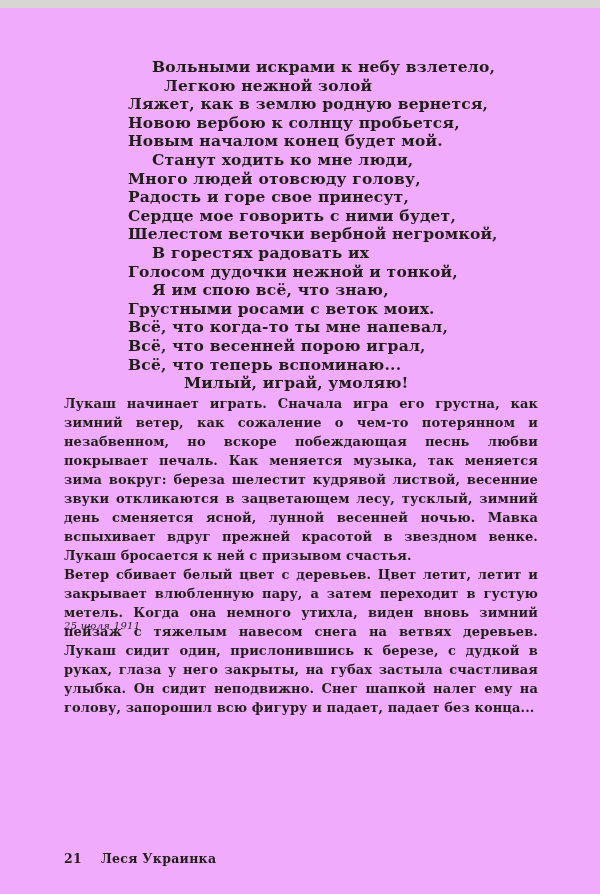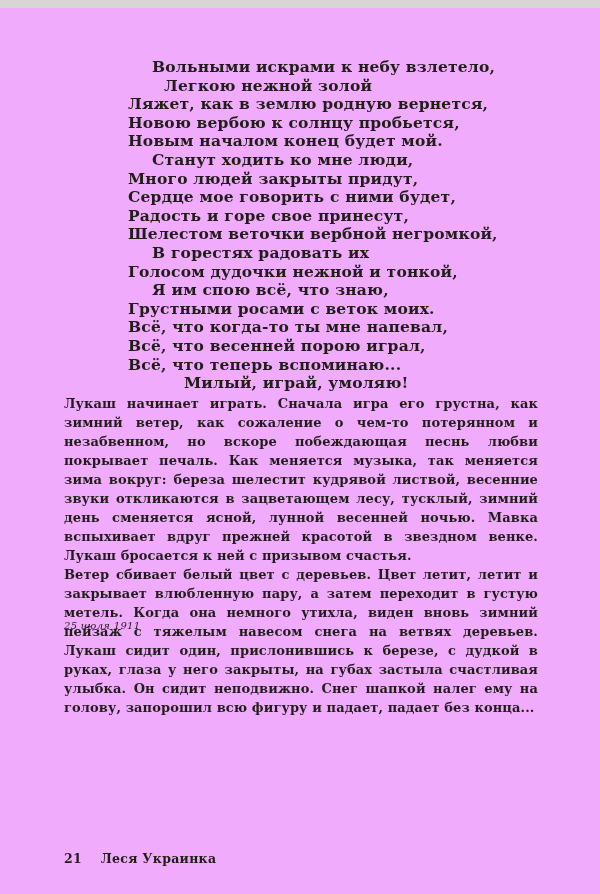--- a/index.html
+++ b/index.html
@@ -80,23 +80,23 @@
 
 <div class="page">
 
   <div class="poem">
     <div class="poem-line ind1">Вольными искрами к небу взлетело,</div>
     <div class="poem-line ind2">Легкою нежной золой</div>
     <div class="poem-line ind0">Ляжет, как в землю родную вернется,</div>
     <div class="poem-line ind0">Новою вербою к солнцу пробьется,</div>
     <div class="poem-line ind0">Новым началом конец будет мой.</div>
     <div class="poem-line ind1">Станут ходить ко мне люди,</div>
-    <div class="poem-line ind0">Много людей закрыты придут,</div>
+    <div class="poem-line ind0">Много людей отовсюду голову,</div>
+    <div class="poem-line ind0">Радость и горе свое принесут,</div>
     <div class="poem-line ind0">Сердце мое говорить с ними будет,</div>
-    <div class="poem-line ind0">Радость и горе свое принесут,</div>
     <div class="poem-line ind0">Шелестом веточки вербной негромкой,</div>
     <div class="poem-line ind1">В горестях радовать их</div>
     <div class="poem-line ind0">Голосом дудочки нежной и тонкой,</div>
     <div class="poem-line ind1">Я им спою всё, что знаю,</div>
     <div class="poem-line ind0">Грустными росами с веток моих.</div>
     <div class="poem-line ind0">Всё, что когда-то ты мне напевал,</div>
     <div class="poem-line ind0">Всё, что весенней порою играл,</div>
     <div class="poem-line ind0">Всё, что теперь вспоминаю...</div>
     <div class="poem-line ind3">Милый, играй, умоляю!</div>
   </div>

